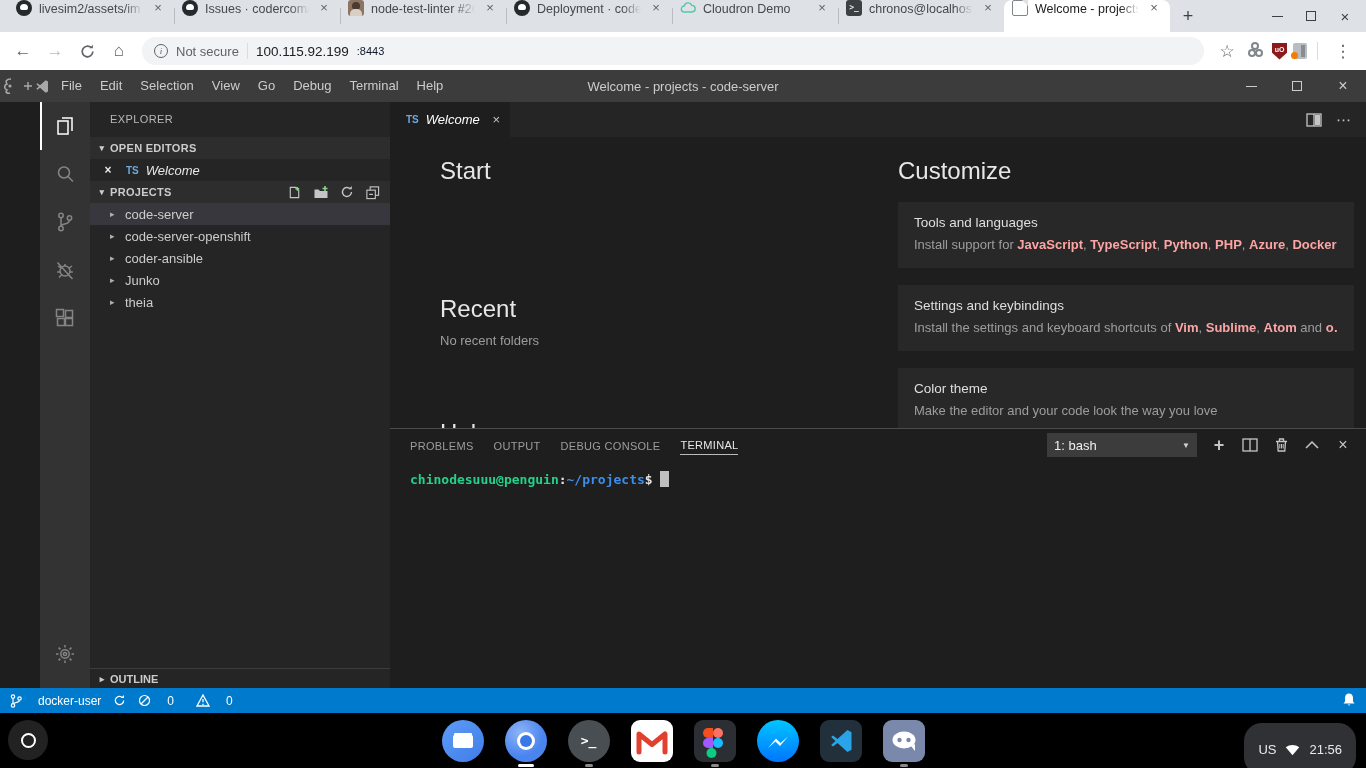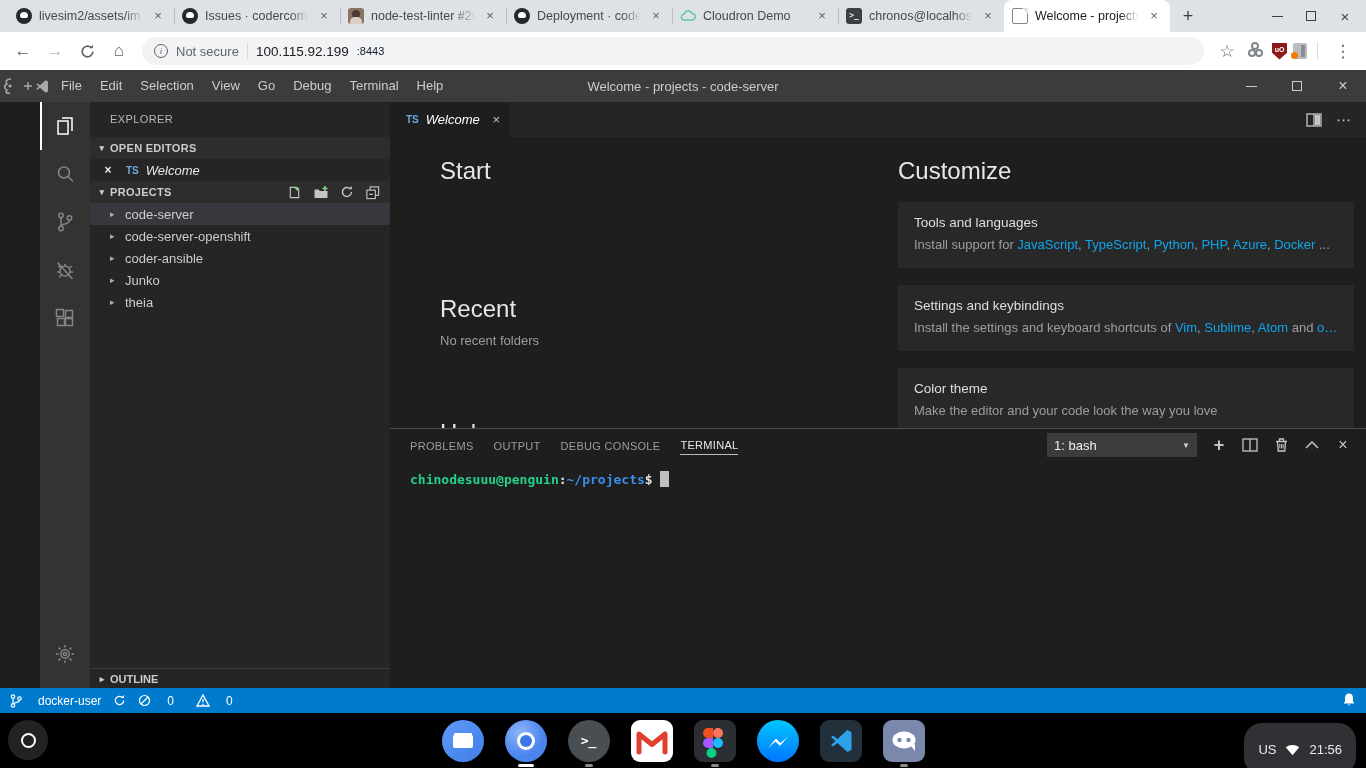--- a/index.html
+++ b/index.html
@@ -2,21 +2,21 @@
 <html><head>
 <meta charset="utf-8">
 <style>
   * { margin:0; padding:0; box-sizing:border-box; }
   body { background:#000; }
   .screen { position:relative; width:1366px; height:768px; overflow:hidden;
             font-family:"Liberation Sans", sans-serif; background:#1e1e1e; }
 
   
   .tabstrip { height:32px; background:#dee1e6; display:flex; align-items:stretch; padding-left:8px; position:relative; }
-  .btab { width:166px; display:flex; align-items:center; gap:7px; padding:16px 8px; font-size:12.5px;
+  .btab { width:166px; display:flex; align-items:flex-end; gap:7px; padding:16px 8px; font-size:12.5px;
           color:#45494e; position:relative; cursor:default; }
   .btab .ttl { flex:1; white-space:nowrap; overflow:hidden;
                -webkit-mask-image:linear-gradient(90deg,#000 82%,transparent); }
   .btab .tclose { color:#5f6368; font-size:13px; width:16px; height:16px; line-height:16px; text-align:center; border-radius:50%; }
   .btab.active { background:#fff; border-radius:8px 8px 0 0; color:#202124; }
   .btab:not(.active)::before { content:""; position:absolute; left:0; top:8px; bottom:8px; width:1px; background:#9aa0a6; opacity:.55; }
   .btab:first-child::before { display:none; }
   .favicon { width:16px; height:16px; flex:0 0 16px; position:relative; }
   .fav-github { background:#24292e; border-radius:50%; }
   .fav-github::after { content:""; position:absolute; left:4px; top:4px; width:8px; height:6px; background:#fff; border-radius:4px 4px 2px 2px; }
@@ -108,21 +108,21 @@
   .wblock-start { position:absolute; top:20px; left:0; }
   .wblock-recent { position:absolute; top:158px; left:0; }
   .wblock-help { position:absolute; top:282px; left:0; }
   .wlinks { margin-top:10px; }
   .wlink { display:block; color:#3794ff; font-size:13px; line-height:18px; text-decoration:none; }
   .wmuted { margin-top:10px; color:#9d9d9d; font-size:13px; }
   .wblock-customize { position:absolute; top:20px; left:0; right:0; }
   .wcard { background:#282828; margin-top:17px; padding:11px 16px 13px; }
   .wcard-title { color:#dfdfdf; font-size:13.5px; line-height:20px; }
   .wcard-desc { color:#9d9d9d; font-size:13px; line-height:20px; margin-top:2px; white-space:nowrap; overflow:hidden; }
-  .ilink { color:#0ea5e9; text-decoration:none; }
+  .ilink { color:#fca5a5; text-decoration:none;font-weight:bold; }
 
   
   .panel { height:260px; background:#1e1e1e; border-top:1px solid #4b4b4b; }
   .panel-header { height:32px; display:flex; align-items:center; padding-left:20px;justify-content:space-between; }
   .ptab { font-size:11px; letter-spacing:.3px; color:#9d9d9d; margin-right:20px; padding:4px 0 3px; cursor:default; }
   .ptab.active { color:#e7e7e7; border-bottom:1px solid #bbbbbb; }
   .panel-right { margin-left:auto; display:flex; align-items:center; gap:13px; margin-right:14px; }
   .term-select { width:150px; height:24px; background:#3c3c3c; color:#f0f0f0; font-size:13px; display:flex; align-items:center; padding:0 7px; }
   .term-select .car { margin-left:auto; font-size:8px; color:#d4d4d4; }
   .p-icon { color:#c5c5c5; display:flex; align-items:center; justify-content:center; width:18px; height:18px; }

